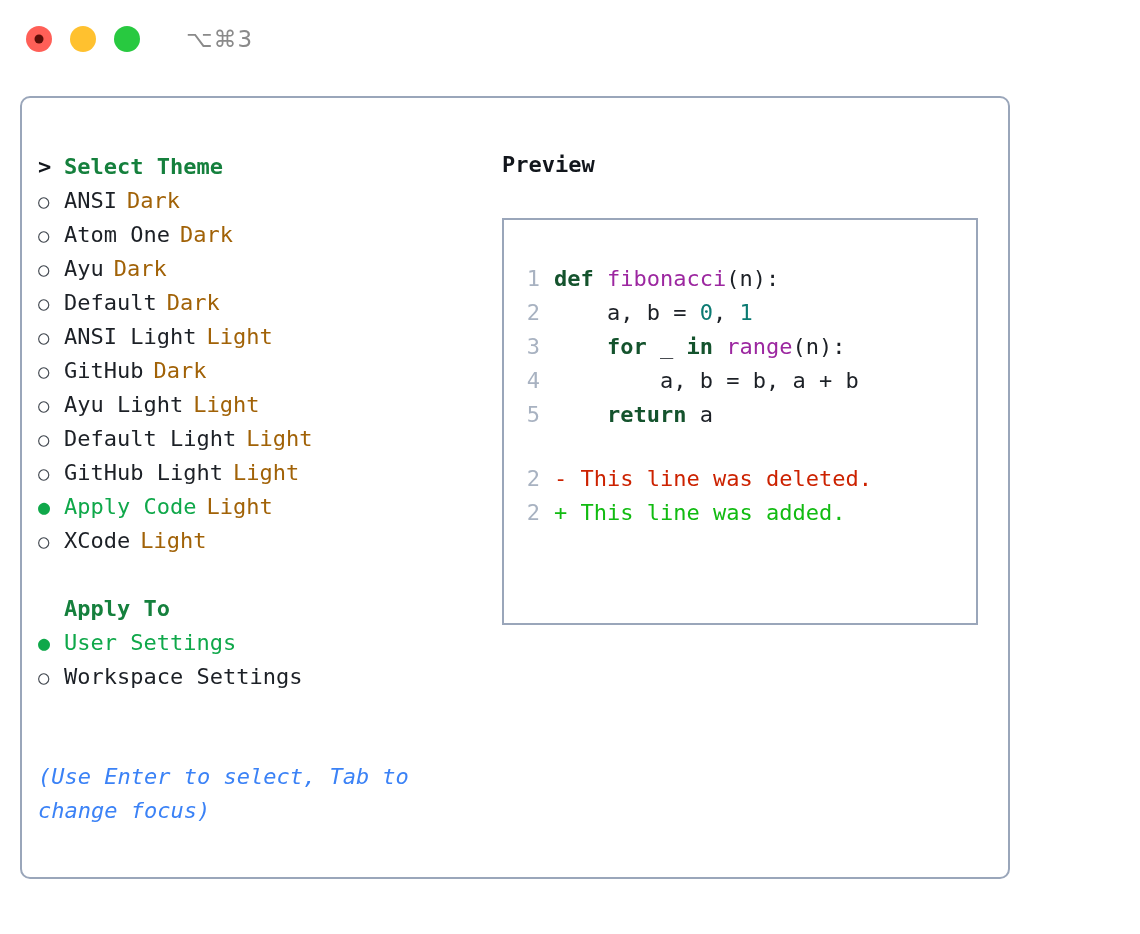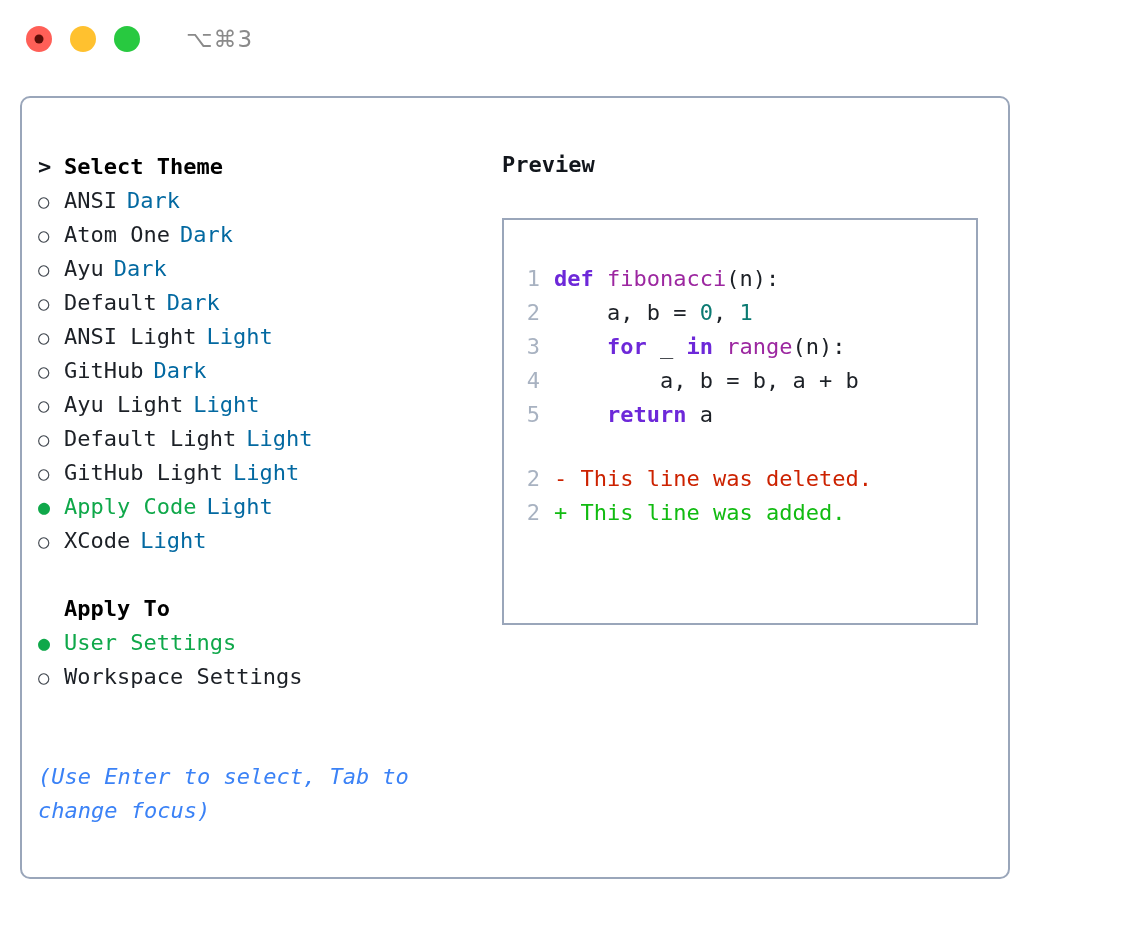--- a/index.html
+++ b/index.html
@@ -95,25 +95,25 @@
     vertical-align: baseline;
   }
   .marker.empty { color: #444a52; }
   .marker.filled { color: #0fa84a; font-size: 20px; }
   .marker.caret { color: #12161c; font-weight: bold; font-size: 22px; }
   .marker.blank { color: transparent; }
 
   .label { color: #1c2026; }
   .label.selected { color: #0fa84a; }
   .label.header {
-    color: #000000;
+    color: #15803d;
     font-weight: bold;
   }
   .badge {
-    color: #0369a1;
+    color: #a16207;
     margin-left: 10px;
   }
   .spacer-row { height: 34px; }
 
   #help-text {
     position: absolute;
     left: 16px;
     top: 662px;
     width: 420px;
     font-size: 22px;
@@ -155,21 +155,21 @@
     line-height: 34px;
     white-space: pre;
   }
   .lineno {
     display: inline-block;
     width: 24px;
     text-align: right;
     color: #a8b2c1;
     margin-right: 14px;
   }
-  .tok-kw   { color: #6d28d9; font-weight: bold; }
+  .tok-kw   { color: #14532d; font-weight: bold; }
   .tok-fn   { color: #9c27a0; }
   .tok-plain{ color: #1c2026; }
   .tok-num  { color: #0b7a72; }
   .tok-ctx  { color: #808080; }
   .tok-del  { color: #cc2200; }
   .tok-add  { color: #11bb11; }
   .diff-gap { height: 30px; }
 </style>
 </head>
 <body>

